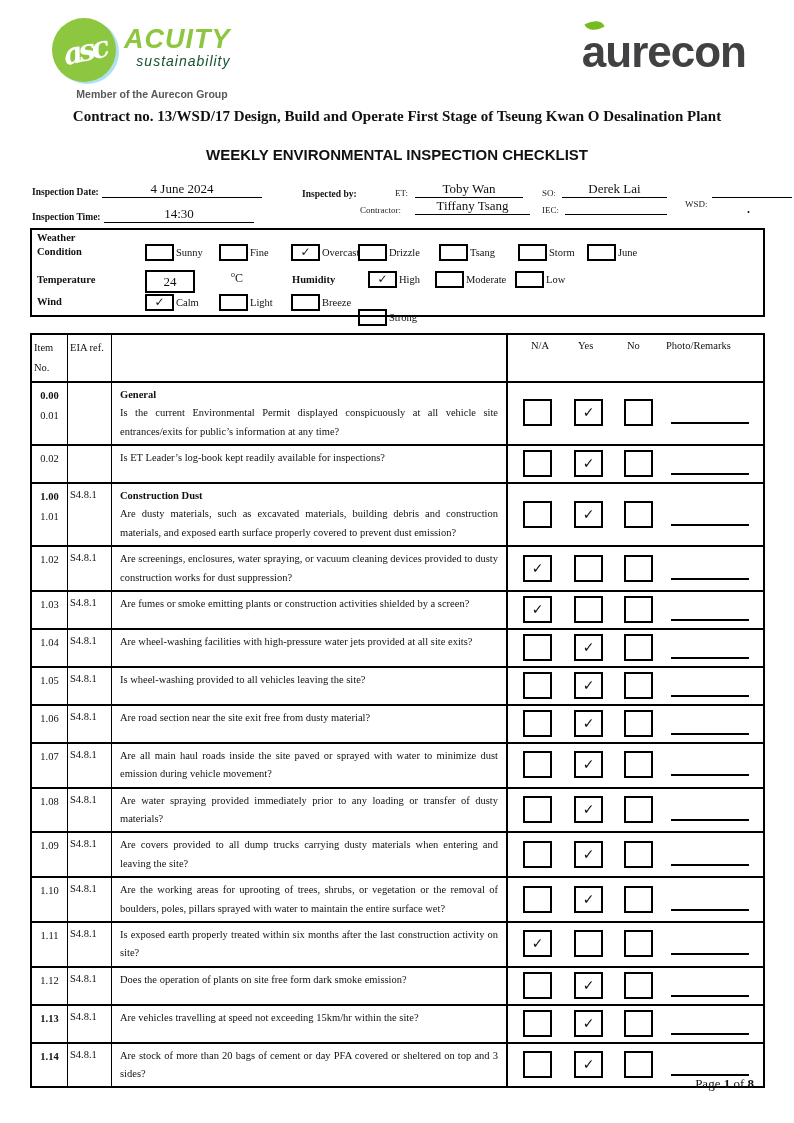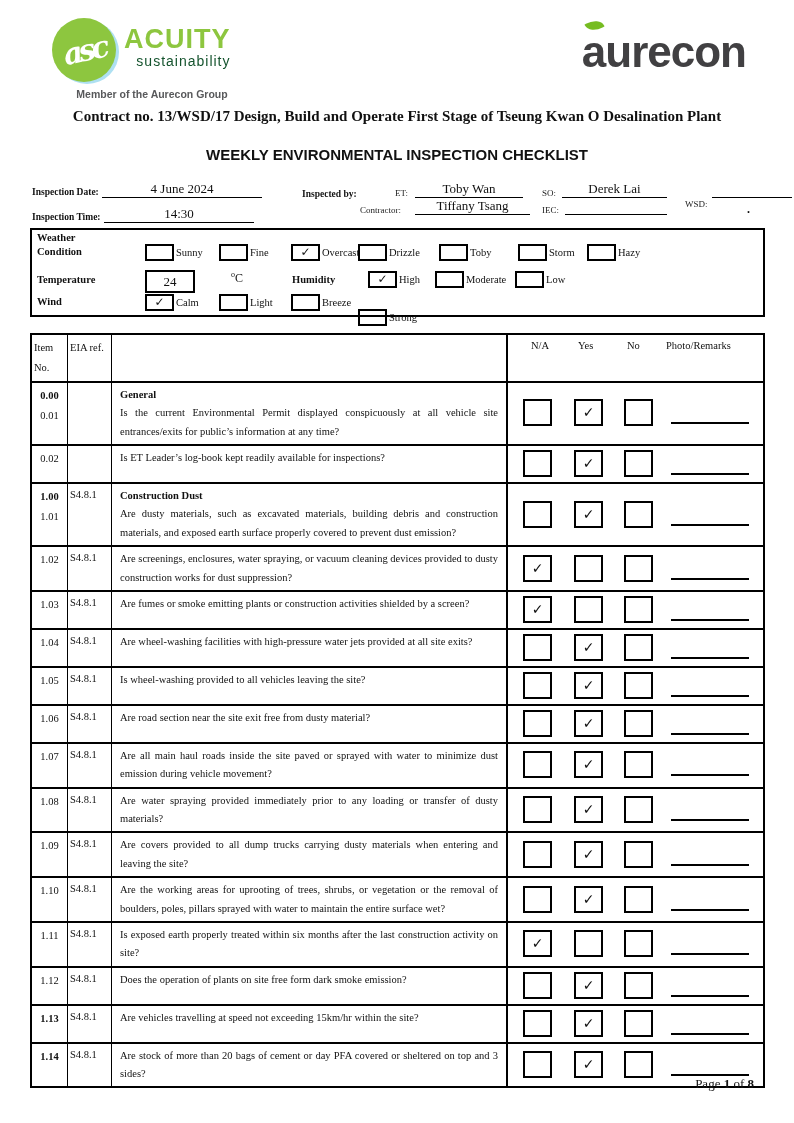--- a/index.html
+++ b/index.html
@@ -6,21 +6,21 @@
   .page{position:relative;width:794px;height:1123px;background:#fff;color:#111;
         font-family:"Liberation Serif","DejaVu Serif",serif;overflow:hidden;}
 
   
   .logo-acuity{position:absolute;left:52px;top:18px;width:210px;}
   .acuity-top{display:flex;align-items:flex-start;}
   .acuity-circle{width:64px;height:64px;border-radius:50%;background:#8dc63f;
     box-shadow:3px 2px 0 #aee0f2;display:flex;align-items:center;justify-content:center;}
   .acuity-circle span{color:#fff;font-family:"DejaVu Serif",serif;font-style:italic;
     font-weight:bold;font-size:30px;letter-spacing:-4px;transform:rotate(-12deg);}
-  .acuity-words{margin-left:8px;margin-top:8px;font-family:"Liberation Sans","DejaVu Sans",sans-serif;}
+  .acuity-words{margin-left:8px;margin-top:8px;font-family:"Liberation Sans","DejaVu Sans",sans-serif;font-style:italic;}
   .acuity-name{color:#8dc63f;font-weight:bold;font-size:27px;letter-spacing:1px;line-height:1;}
   .acuity-tag{color:#14532d;font-size:14px;text-align:right;letter-spacing:1px;line-height:1.2;}
   .acuity-member{margin-top:6px;color:#58595b;font-family:"Liberation Sans","DejaVu Sans",sans-serif;
     font-weight:bold;font-size:10.5px;text-align:center;width:200px;}
   .logo-aurecon{position:absolute;right:48px;top:30px;font-family:"Liberation Sans","DejaVu Sans",sans-serif;
     font-weight:bold;font-size:44px;color:#414042;letter-spacing:-1px;line-height:1;}
   .leaf{position:absolute;left:4px;top:-10px;width:17px;height:11px;background:#76bc21;
     border-radius:0 90% 0 90%;transform:rotate(-28deg);}
 
   
@@ -135,29 +135,29 @@
         <span class="wopt" style="left: 259px; top: 14px;">
           <span class="wbox">✓</span>
           <span class="wlab">Overcast</span>
         </span>
         <span class="wopt" style="left: 326px; top: 14px;">
           <span class="wbox"></span>
           <span class="wlab">Drizzle</span>
         </span>
         <span class="wopt" style="left: 407px; top: 14px;">
           <span class="wbox"></span>
-          <span class="wlab">Toby</span>
+          <span class="wlab">Tsang</span>
         </span>
         <span class="wopt" style="left: 486px; top: 14px;">
           <span class="wbox"></span>
           <span class="wlab">Storm</span>
         </span>
         <span class="wopt" style="left: 555px; top: 14px;">
           <span class="wbox"></span>
-          <span class="wlab">Hazy</span>
+          <span class="wlab">June</span>
         </span>
       </div>
 
     <span class="wrow-label" style="top:44px;">Temperature</span>
     <span class="tempbox" style="left:113px;top:40px;">24</span>
     <span class="tunit" style="left:164px;top:40px;"><sup>o</sup><span>C</span></span>
     <span class="wrow-label" style="left:260px;top:44px;">Humidity</span>
     <div id="humidity-row">
         <span class="wopt" style="left: 336px; top: 41px;">
           <span class="wbox">✓</span>

